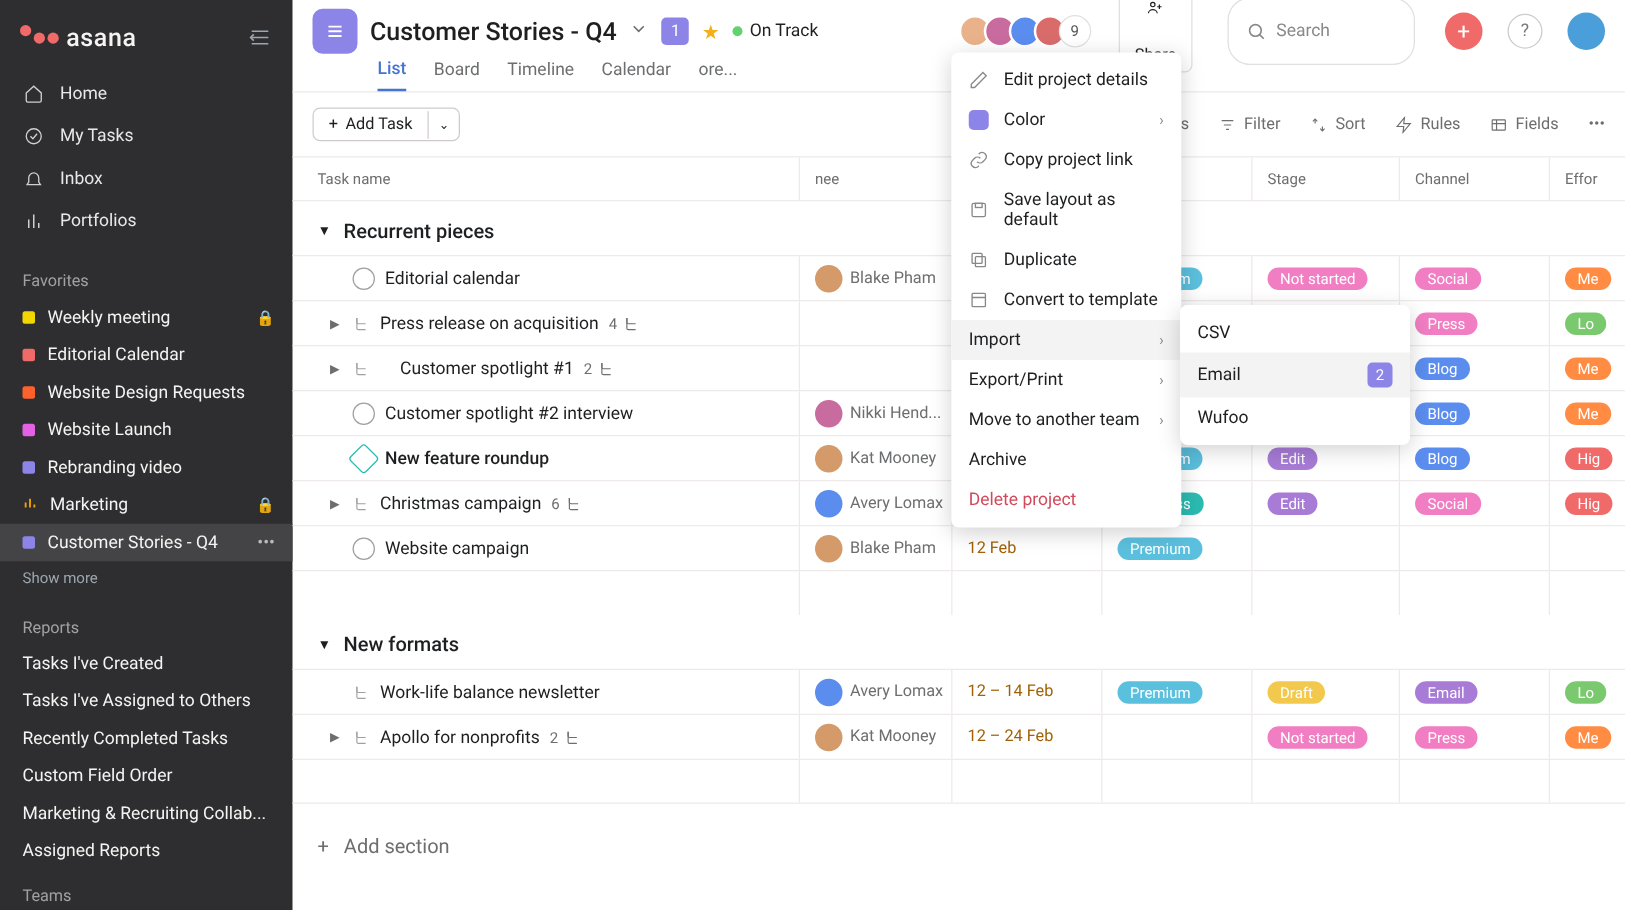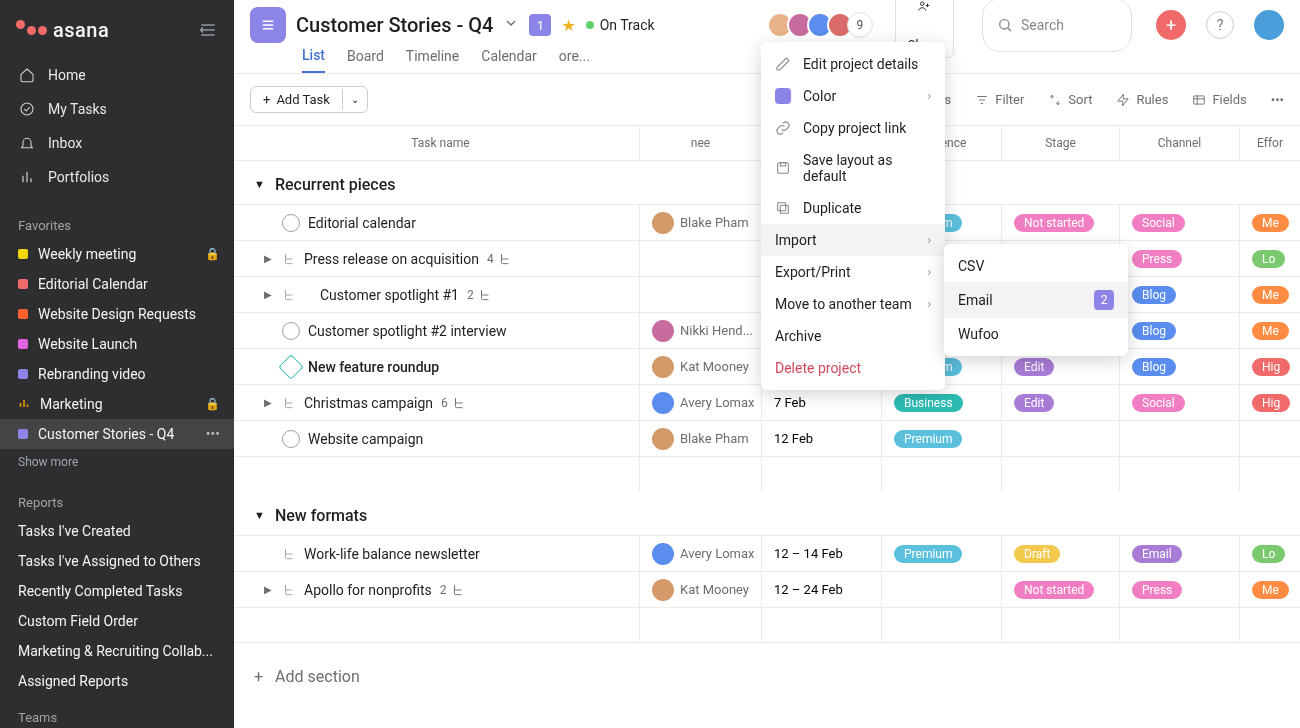--- a/index.html
+++ b/index.html
@@ -67,40 +67,40 @@
 
   
   .toolbar { display: flex; align-items: center; padding: 12px 16px; gap: 8px; border-bottom: 1px solid #edeae9; font-size: 13px; color: #6d6e6f; }
   .add-task-btn { display: flex; align-items: center; border: 1px solid #cfcbcb; border-radius: 6px; overflow: hidden; color: #1e1f21; }
   .add-task-btn .main-b { padding: 5px 12px; display: flex; align-items: center; gap: 6px; cursor: pointer; }
   .add-task-btn .drop { border-left: 1px solid #cfcbcb; padding: 5px 8px; cursor: pointer; font-size: 10px; }
   .tool-spacer { flex: 1; }
   .tool-btn { display: flex; align-items: center; gap: 6px; cursor: pointer; }
 
   
-  .cols { display: flex; font-size: 12px; color: #6d6e6f; border-bottom: 1px solid #edeae9; text-align: center; }
+  .cols { display: flex; font-size: 12px; color: #6d6e6f; border-bottom: 1px solid #edeae9; }
   .col { padding: 10px 12px; border-right: 1px solid #edeae9; }
   .col.name { flex: 0 0 406px; padding-left: 20px; }
   .col.ass { flex: 0 0 122px; }
   .col.due { flex: 0 0 120px; }
   .col.aud { flex: 0 0 120px; }
   .col.stg { flex: 0 0 118px; }
   .col.chn { flex: 0 0 120px; }
   .col.eff { flex: 0 0 60px; border-right: none; }
 
   
   .section-head { display: flex; align-items: center; gap: 10px; padding: 14px 0 10px 20px; font-size: 16px; font-weight: 500; cursor: pointer; }
   .section-head .tri { font-size: 11px; }
 
   .row { display: flex; align-items: center; border-top: 1px solid #edeae9; font-size: 14px; height: 36px; }
   .row:last-child { border-bottom: 1px solid #edeae9; }
   .cell { padding: 0 12px; border-right: 1px solid #edeae9; height: 100%; display: flex; align-items: center; gap: 8px; overflow: hidden; white-space: nowrap; }
   .cell.name { flex: 0 0 406px; padding-left: 30px; }
   .cell.ass { flex: 0 0 122px; gap: 6px; color: #6d6e6f; font-size: 13px; }
-  .cell.due { flex: 0 0 120px; color: #000000; font-size: 13px; }
+  .cell.due { flex: 0 0 120px; color: #a16207; font-size: 13px; }
   .cell.due.today { color: #0f9d58; }
   .cell.aud { flex: 0 0 120px; }
   .cell.stg { flex: 0 0 118px; }
   .cell.chn { flex: 0 0 120px; }
   .cell.eff { flex: 0 0 60px; border-right: none; }
 
   .expand-tri { font-size: 10px; color: #6d6e6f; width: 10px; }
   .task-ico { width: 18px; height: 18px; border: 1.5px solid #a2a0a2; border-radius: 50%; flex: 0 0 auto; }
   .task-ico.milestone { border-radius: 3px; transform: rotate(45deg); border-color: #2bbbb2; }
   .subtask-ico { color: #a2a0a2; display:flex; align-items:center; }
@@ -674,20 +674,29 @@
     </div>
     <div class="menu-item">
       <span class="mico">
           <svg viewBox="0 0 24 24" fill="none" stroke="currentColor" stroke-width="1.6">
             <rect x="8" y="8" width="12" height="12" rx="1"></rect>
             <rect x="4" y="4" width="12" height="12" rx="1"></rect>
           </svg>
         </span>
       <span class="lbl">Duplicate</span>
     </div>
+    <div class="menu-item">
+      <span class="mico">
+          <svg viewBox="0 0 24 24" fill="none" stroke="currentColor" stroke-width="1.6">
+            <rect x="4" y="4" width="16" height="16" rx="1"></rect>
+            <line x1="4" y1="9" x2="20" y2="9"></line>
+          </svg>
+        </span>
+      <span class="lbl">Convert to template</span>
+    </div>
     <div class="menu-item hover">
       <span class="lbl">Import</span>
       <span class="chev">›</span>
     </div>
     <div class="menu-item">
       <span class="lbl">Export/Print</span>
       <span class="chev">›</span>
     </div>
     <div class="menu-item">
       <span class="lbl">Move to another team</span>

